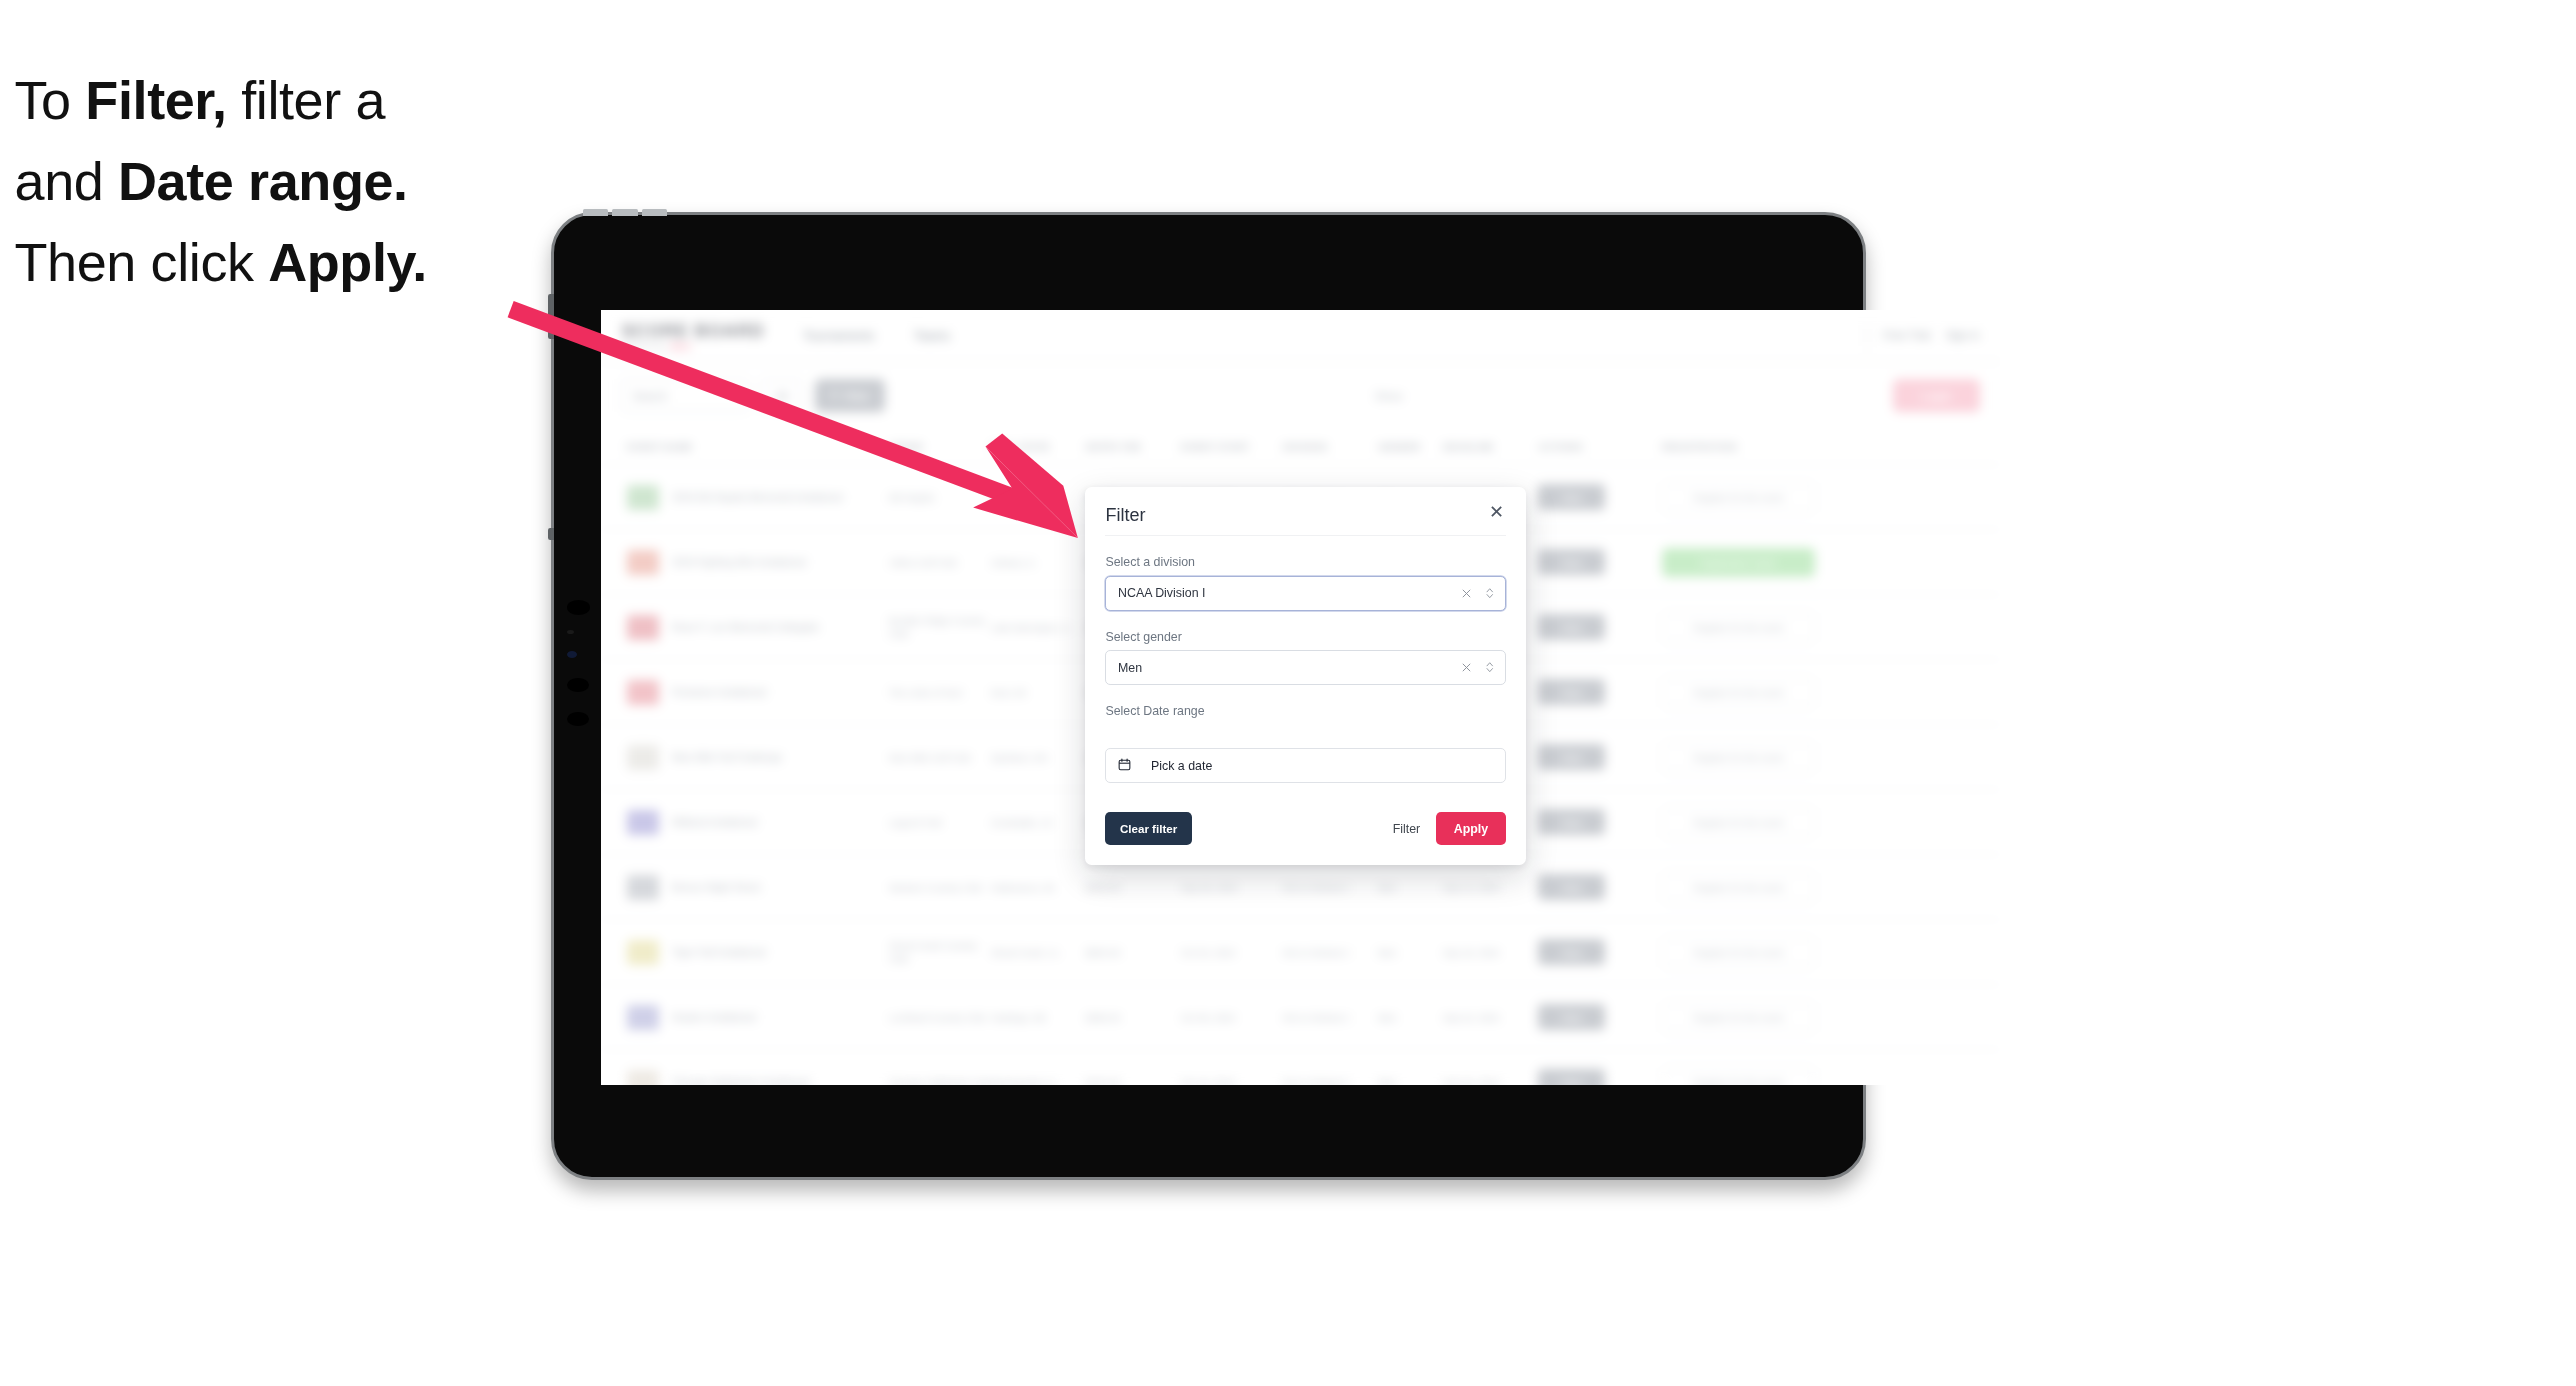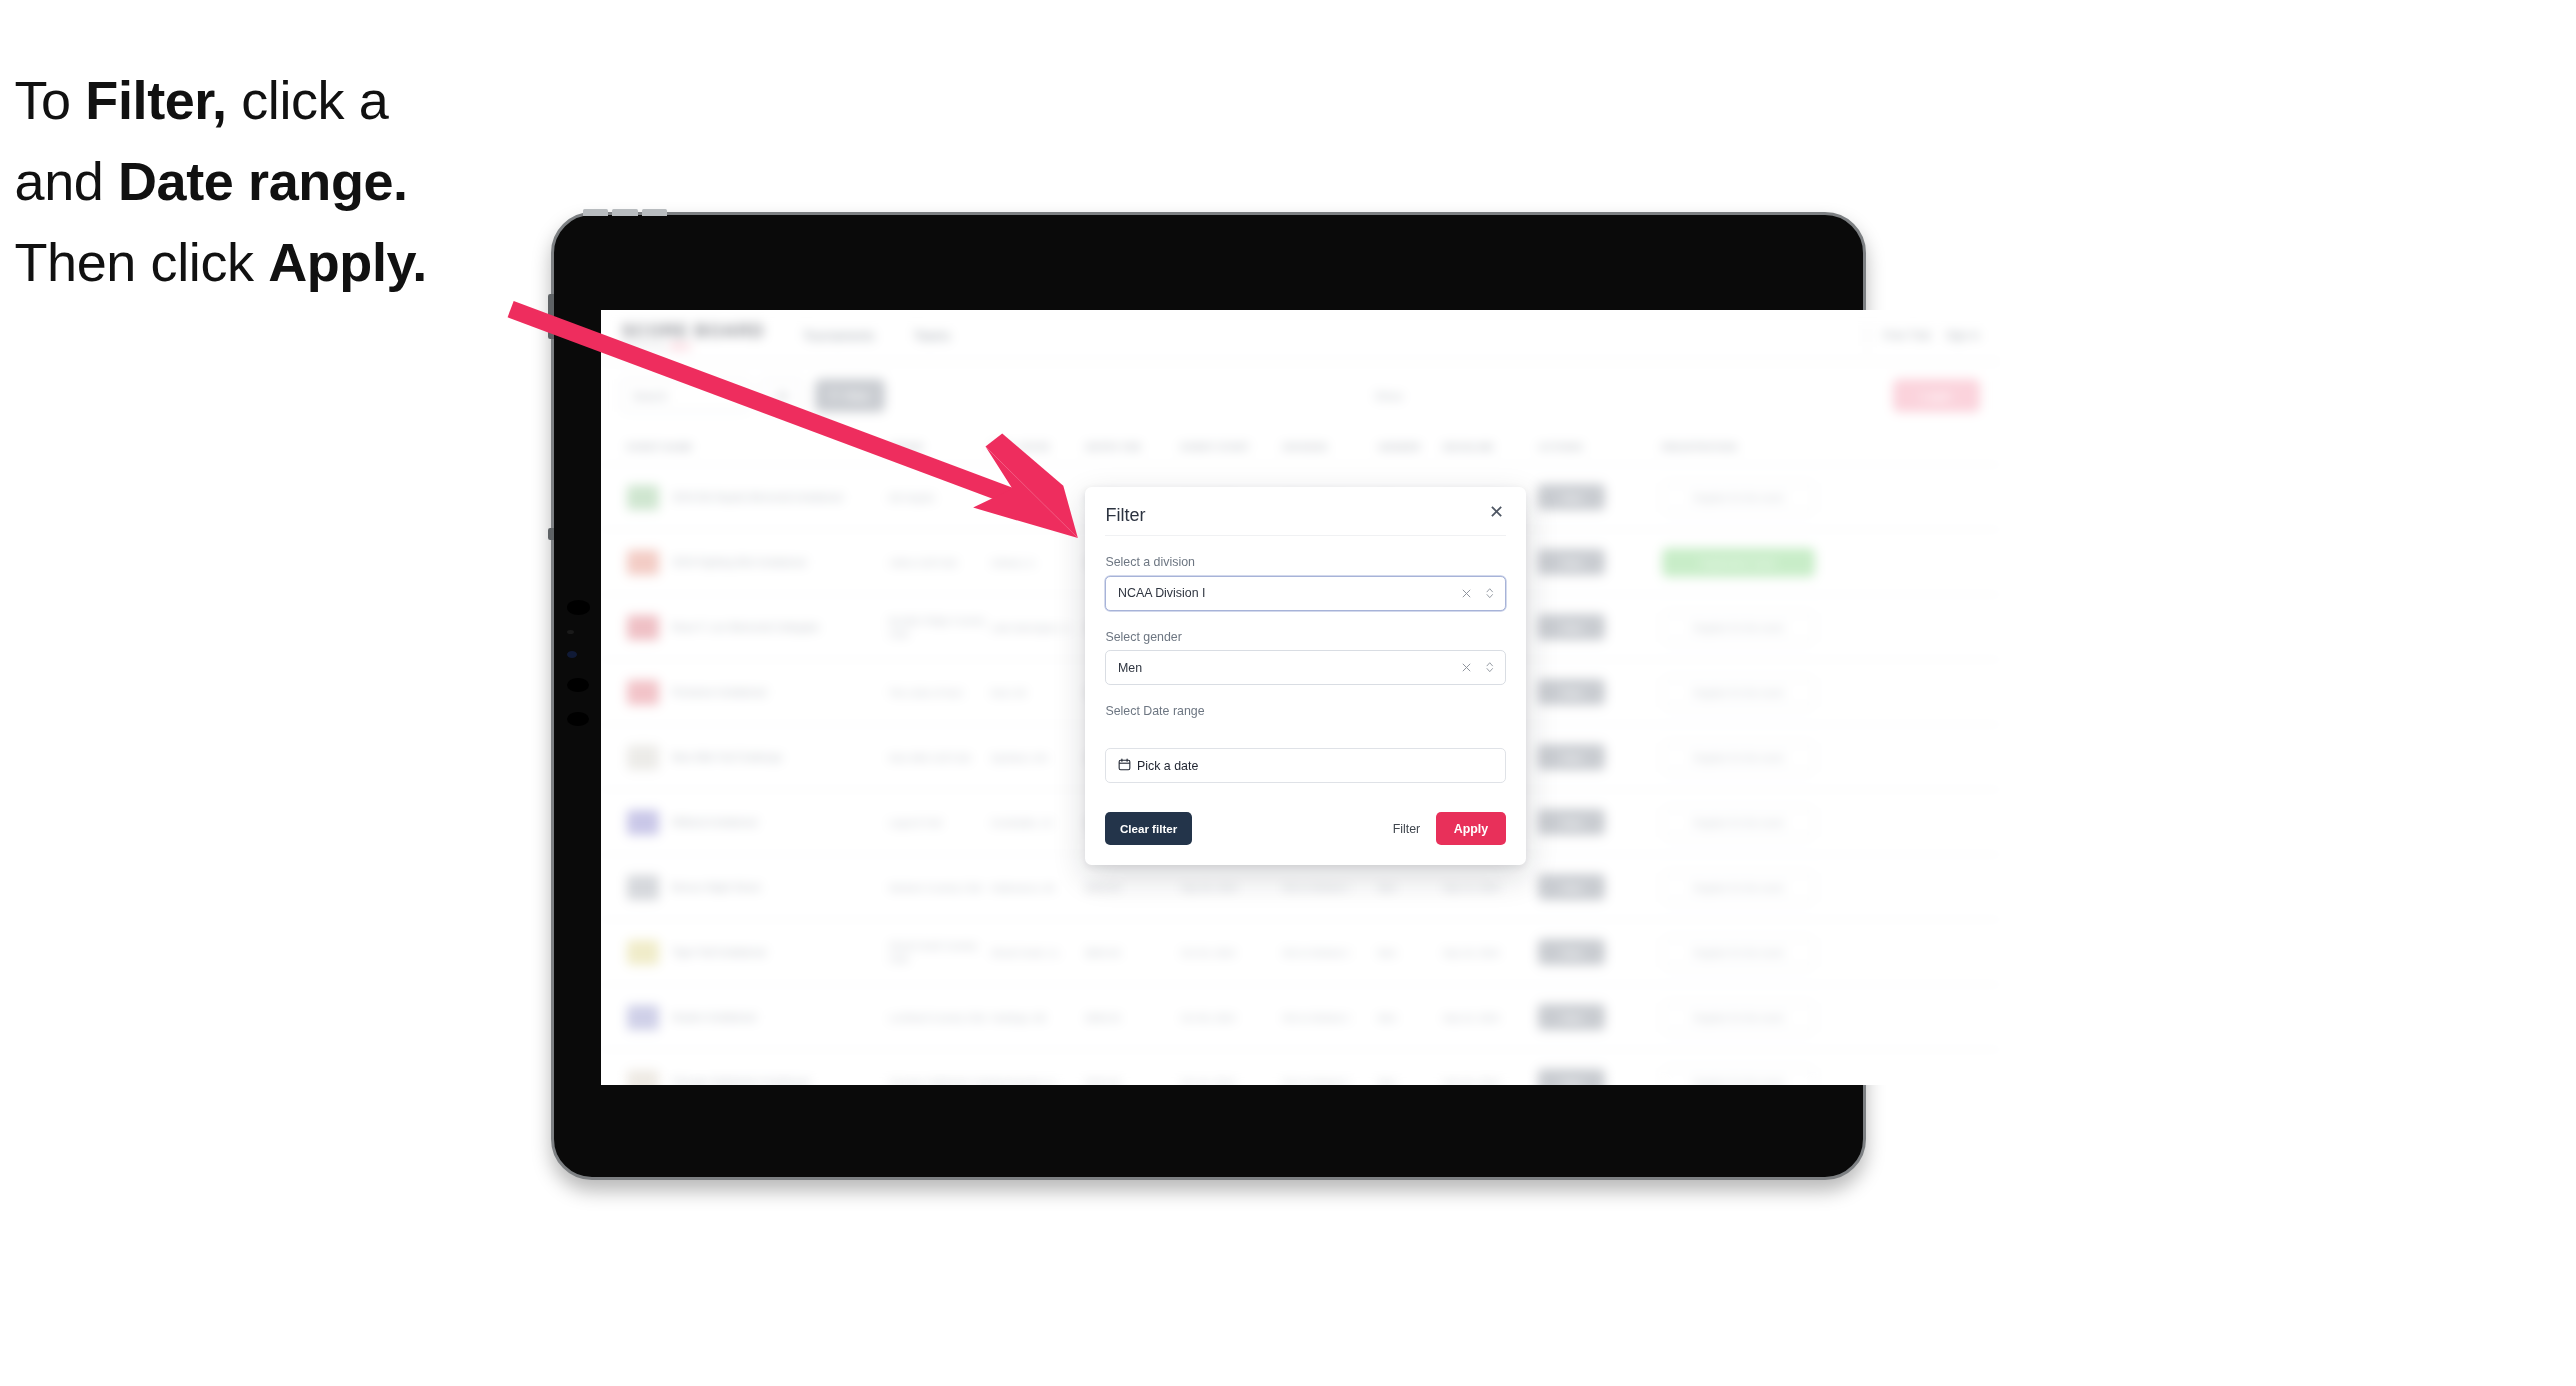--- a/index.html
+++ b/index.html
@@ -239,21 +239,21 @@
   }
   .sel.focused { border-color:#a7b3d8; box-shadow: 0 0 0 0.7px #c3cce6; justify-content: center; }
   .sel-value { flex:1; font-size:12.4px; color:#2f3540; }
   .sel-icons { display:flex; align-items:center; gap:10.2px; }
   .ic-x, .ic-updown {
     width: 13px; height: 13px; color:#8a9099;
     display:flex; align-items:center; justify-content:center;
   }
   .date-field {
     height: 35px; border:0.7px solid #dfe2e7; border-radius:5.1px;
-    display:flex; align-items:center; gap:6px; padding: 0 11.6px;
+    display:flex; align-items:center; gap:20px; padding: 0 11.6px;
     background:#ffffff;
     margin-top:30px;
   }
   .date-text { font-size:12.4px; color:#1f2430; }
   #modal-actions {
     display:flex; align-items:center; margin-top: 29px;
   }
   #clear-filter {
     background: #23344a; color:#ffffff; font-size:11.6px; font-weight:700;
     border:none; border-radius:5.1px; height:33px; padding: 0 14.5px;
@@ -273,21 +273,21 @@
   
   #arrow { position:absolute; left:0; top:0; width:2576px; height:1386px;
            pointer-events:none; }
 </style>
 </head>
 <body>
 
 <div id="stage">
 
   <div id="caption">
-    <div><span>To </span><b>Filter,</b><span> click a</span></div>
+    <div><span>To </span><b>Filter,</b><span> filter a</span></div>
     <div><span>and </span><b>Date range.</b></div>
     <div><span>Then click </span><b>Apply.</b></div>
   </div>
 
   <div id="tablet">
     <div id="top-strip">
         <span></span>
         <span></span>
         <span></span>
       </div>

